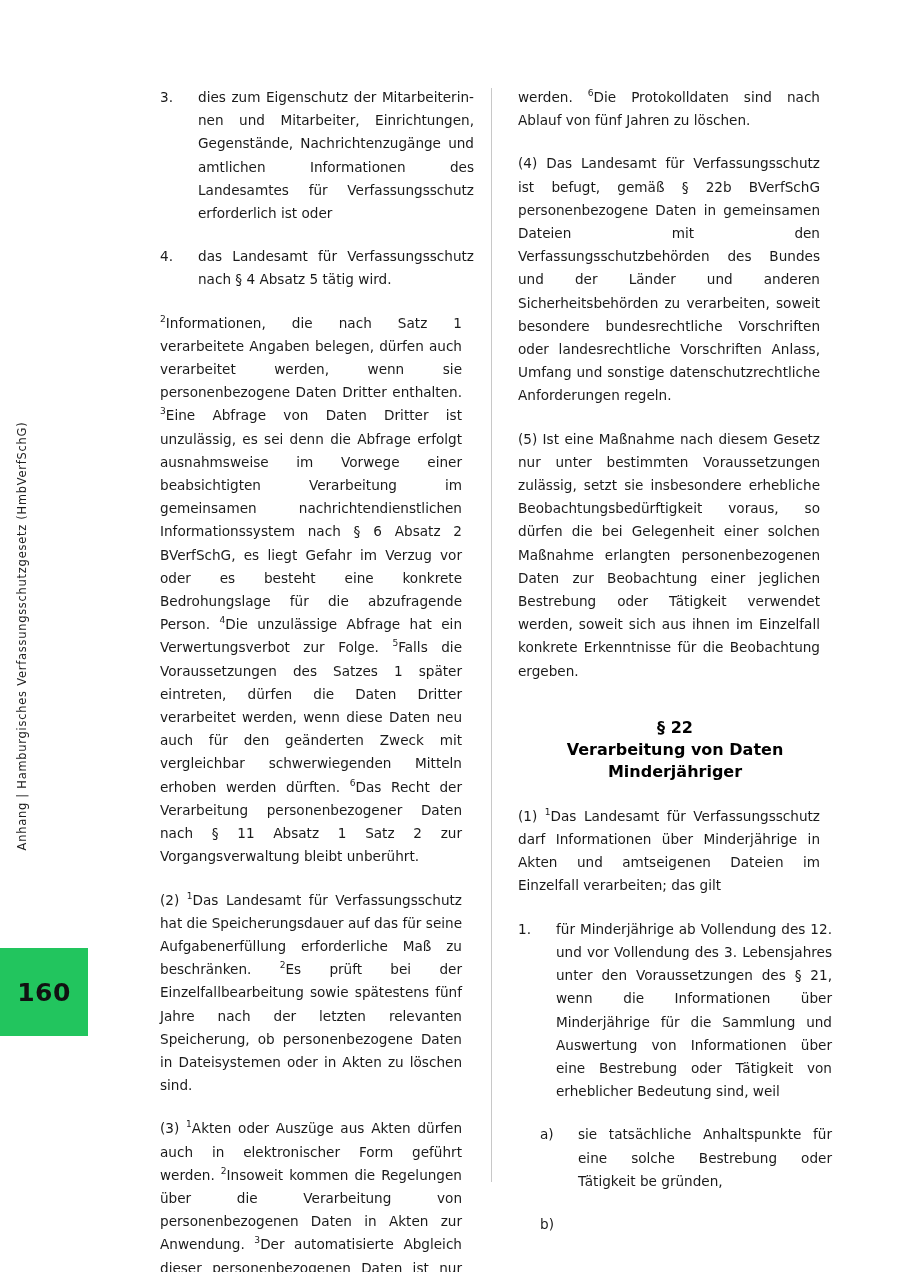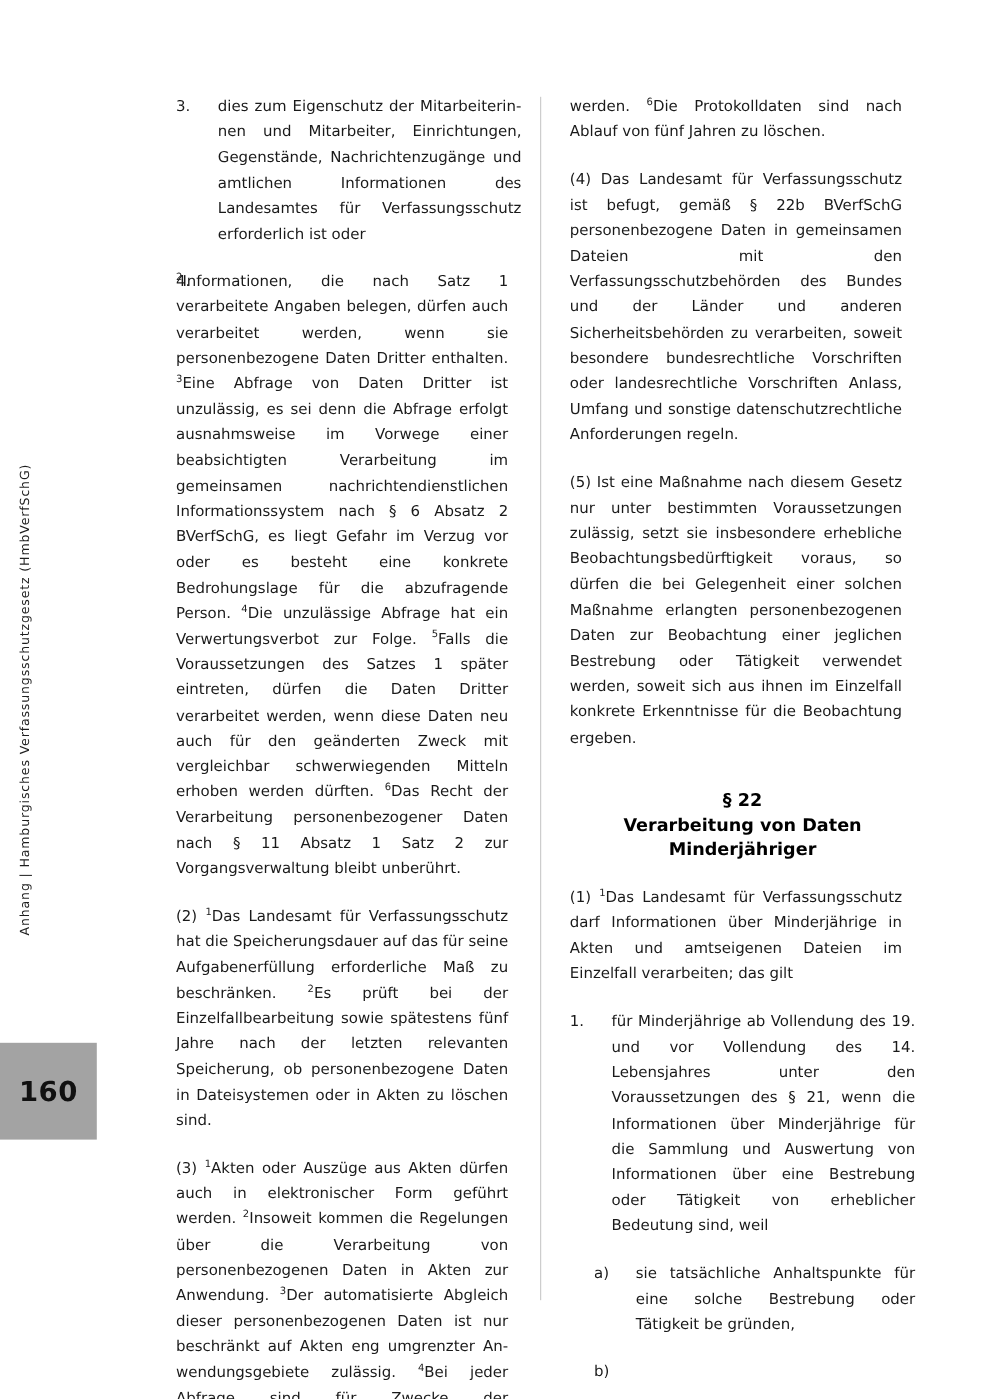--- a/index.html
+++ b/index.html
@@ -45,21 +45,21 @@
     color: #1d1d1d;
     font-weight: 400;
   }
 
   .folio {
     position: absolute;
     left: 0;
     top: 948px;
     width: 88px;
     height: 88px;
-    background: #a3a3a3;
+    background: #22c55e;
     display: flex;
     align-items: center;
     justify-content: center;
   }
   .folio-number {
     font-size: 25px;
     font-weight: 700;
     color: #111111;
     letter-spacing: 0.4px;
   }
@@ -179,20 +179,21 @@
 
     <div class="col col-left">
 
       <div class="item">
         <span class="marker">3.</span>
         <span>dies zum Eigenschutz der Mitarbeiterin­nen und Mitarbeiter, Einrichtungen, Gegen­stände, Nachrichtenzugänge und amtlichen Informationen des Landesamtes für Ver­fassungsschutz erforderlich ist oder</span>
       </div>
 
       <div class="item">
         <span class="marker">4.</span>
+        <span>das Landesamt für Verfassungsschutz nach § 4 Absatz 5 tätig wird.</span>
       </div>
 
       <p class="blk">
         <sup class="sn">2</sup><span>Informationen, die nach Satz 1 verarbeitete Angaben belegen, dürfen auch verarbeitet wer­den, wenn sie personenbezogene Daten Dritter enthalten. </span><sup class="sn">3</sup><span>Eine Abfrage von Daten Dritter ist unzulässig, es sei denn die Abfrage erfolgt aus­nahmsweise im Vorwege einer beabsichtigten Verarbeitung im gemeinsamen nachrichtendienst­lichen Informationssystem nach § 6 Absatz 2 BVerfSchG, es liegt Gefahr im Verzug vor oder es besteht eine konkrete Bedrohungslage für die abzufragende Person. </span><sup class="sn">4</sup><span>Die unzulässige Abfrage hat ein Verwertungsverbot zur Folge. </span><sup class="sn">5</sup><span>Falls die Voraussetzungen des Satzes 1 später eintreten, dürfen die Daten Dritter verarbeitet werden, wenn diese Daten neu auch für den geänderten Zweck mit vergleichbar schwerwiegenden Mit­teln erhoben werden dürften. </span><sup class="sn">6</sup><span class="lastline">Das Recht der Verarbeitung personenbezogener Daten nach § 11 Absatz 1 Satz 2 zur Vorgangsverwaltung bleibt unberührt.</span>
       </p>
 
       <p class="blk">
         <span>(2) </span><sup class="sn">1</sup><span>Das Landesamt für Verfassungsschutz hat die Speicherungsdauer auf das für seine Aufga­benerfüllung erforderliche Maß zu beschränken. </span><sup class="sn">2</sup><span class="lastline">Es prüft bei der Einzelfallbearbeitung sowie spätestens fünf Jahre nach der letzten relevan­ten Speicherung, ob personenbezogene Daten in Dateisystemen oder in Akten zu löschen sind.</span>
       </p>
 
@@ -216,21 +217,21 @@
         <span class="hd-num">§ 22</span>
         <span class="hd-title">Verarbeitung von Daten Minderjähriger</span>
       </div>
 
       <p class="blk">
         <span>(1) </span><sup class="sn">1</sup><span class="lastline">Das Landesamt für Verfassungsschutz darf Informationen über Minderjährige in Akten und amtseigenen Dateien im Einzelfall verarbeiten; das gilt</span>
       </p>
 
       <div class="item">
         <span class="marker">1.</span>
-        <span>für Minderjährige ab Vollendung des 19. und vor Vollendung des 14. Lebensjahres unter den Voraussetzungen des § 21, wenn die Informationen über Minderjährige für die Sammlung und Auswertung von Informa­tionen über eine Bestrebung oder Tätigkeit von erheblicher Bedeutung sind, weil</span>
+        <span>für Minderjährige ab Vollendung des 12. und vor Vollendung des 3. Lebensjahres unter den Voraussetzungen des § 21, wenn die Informationen über Minderjährige für die Sammlung und Auswertung von Informa­tionen über eine Bestrebung oder Tätigkeit von erheblicher Bedeutung sind, weil</span>
       </div>
 
       <div class="subitem">
         <span class="marker">a)</span>
         <span>sie tatsächliche Anhaltspunkte für eine solche Bestrebung oder Tätigkeit be gründen,</span>
       </div>
 
       <div class="subitem">
         <span class="marker">b)</span>
       </div>

